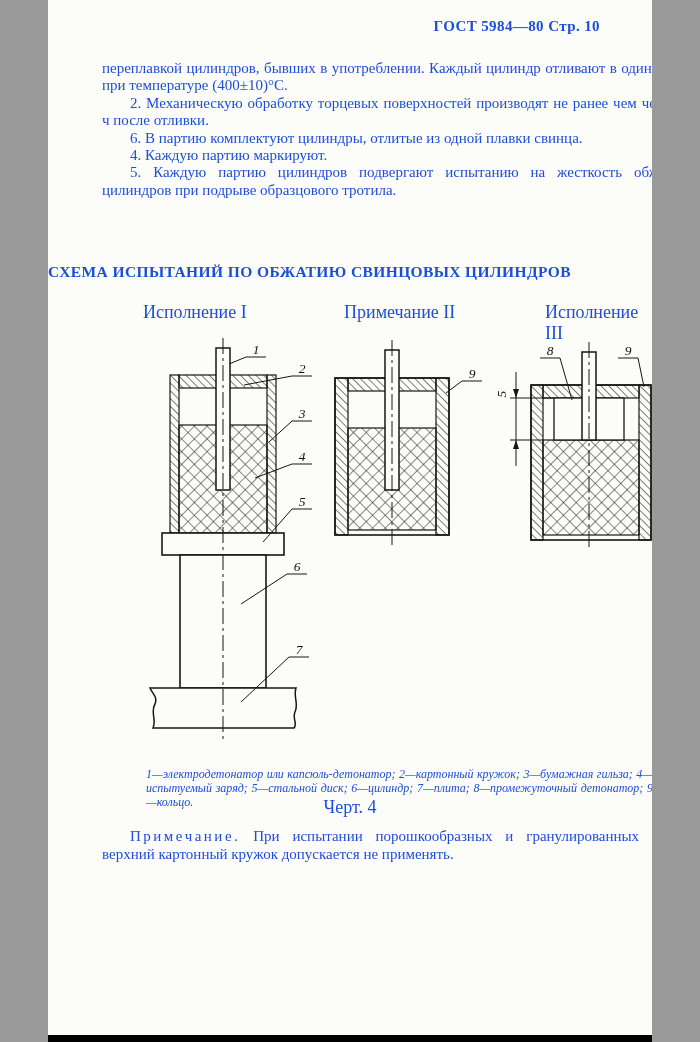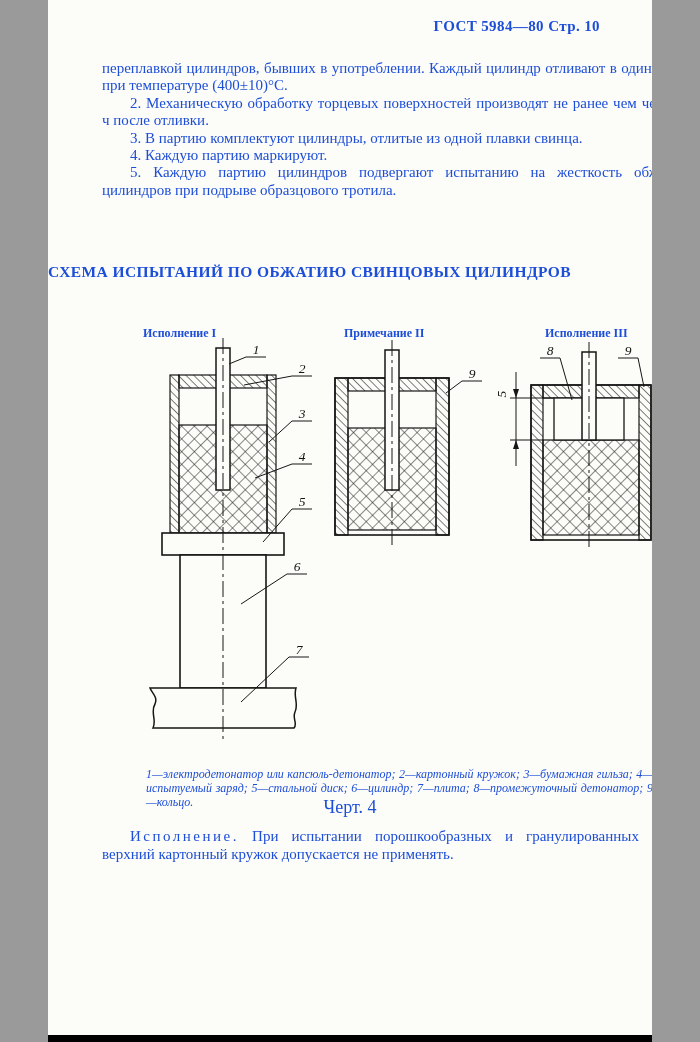--- a/index.html
+++ b/index.html
@@ -16,21 +16,21 @@
   .body-text {
     position:absolute; top:60px; left:54px; width:594px;
     font-size:15px; line-height:17.4px; text-align:justify;
   }
   .body-text p { text-indent:28px; }
   .body-text p.no-indent { text-indent:0; }
   .figure-title {
     position:absolute; top:263px; left:0; width:100%;
     font-size:15.5px; font-weight:bold; letter-spacing:0.4px;
   }
-  .variant-label { position:absolute; top:302px; font-size:12px; font-weight:bold;margin-top:24px; }
+  .variant-label { position:absolute; top:302px; font-size:18px; font-weight:normal; }
   .v1 { left:95px; } .v2 { left:296px; } .v3 { left:497px; }
   .figure-svg { position:absolute; top:330px; left:0; }
   svg .leader { stroke:#161616; stroke-width:1; fill:none; }
   svg .centerline { stroke:#161616; stroke-width:1; fill:none; stroke-dasharray:16 4 3 4; }
   svg text.callout {
     font-family:"Liberation Serif", serif; font-style:italic;
     font-size:13.5px; fill:#141414;
   }
   .caption {
     position:absolute; top:751px; left:98px; width:507px;
@@ -53,21 +53,21 @@
 
 <div class="page">
 
   <div class="header">
     <span>ГОСТ 5984—80 Стр. 10</span>
   </div>
 
   <div class="body-text">
     <p class="no-indent">переплавкой цилиндров, бывших в употреблении. Каждый цилиндр отливают в один прием при температуре (400±10)°С.</p>
     <p>2. Механическую обработку торцевых поверхностей производят не ранее чем через 24 ч после отливки.</p>
-    <p>3. В партию комплектуют цилиндры, отлитые из одной плавки свинца.</p>
+    <p>6. В партию комплектуют цилиндры, отлитые из одной плавки свинца.</p>
     <p>4. Каждую партию маркируют.</p>
     <p>5. Каждую партию цилиндров подвергают испытанию на жесткость обжатием цилиндров при подрыве образцового тротила.</p>
   </div>
 
   <div class="figure-title">СХЕМА ИСПЫТАНИЙ ПО ОБЖАТИЮ СВИНЦОВЫХ ЦИЛИНДРОВ</div>
 
   <span class="variant-label v1">Исполнение I</span>
   <span class="variant-label v2">Примечание II</span>
   <span class="variant-label v3">Исполнение III</span>
 
@@ -147,20 +147,20 @@
         <text class="callout" x="458" y="64" text-anchor="middle" transform="rotate(-90 458 64)">5</text>
       </g>
     </g>
   </svg>
 
   <p class="caption">1—электродетонатор или капсюль-детонатор; 2—картонный кружок; 3—бумажная гильза; 4—испытуемый заряд; 5—стальной диск; 6—цилиндр; 7—плита; 8—промежуточный детонатор; 9—кольцо.</p>
 
   <div class="figure-number">Черт. 4</div>
 
   <p class="note">
-    <span class="note-label">Исполнение.</span>
+    <span class="note-label">Примечание.</span>
     <span>При испытании порошкообразных и гранулированных</span>
     <span class="bb">ВВ</span>
     <span>верхний картонный кружок допускается не применять.</span>
   </p>
 
   <div class="scan-bar"></div>
 </div>
 
 </body></html>

